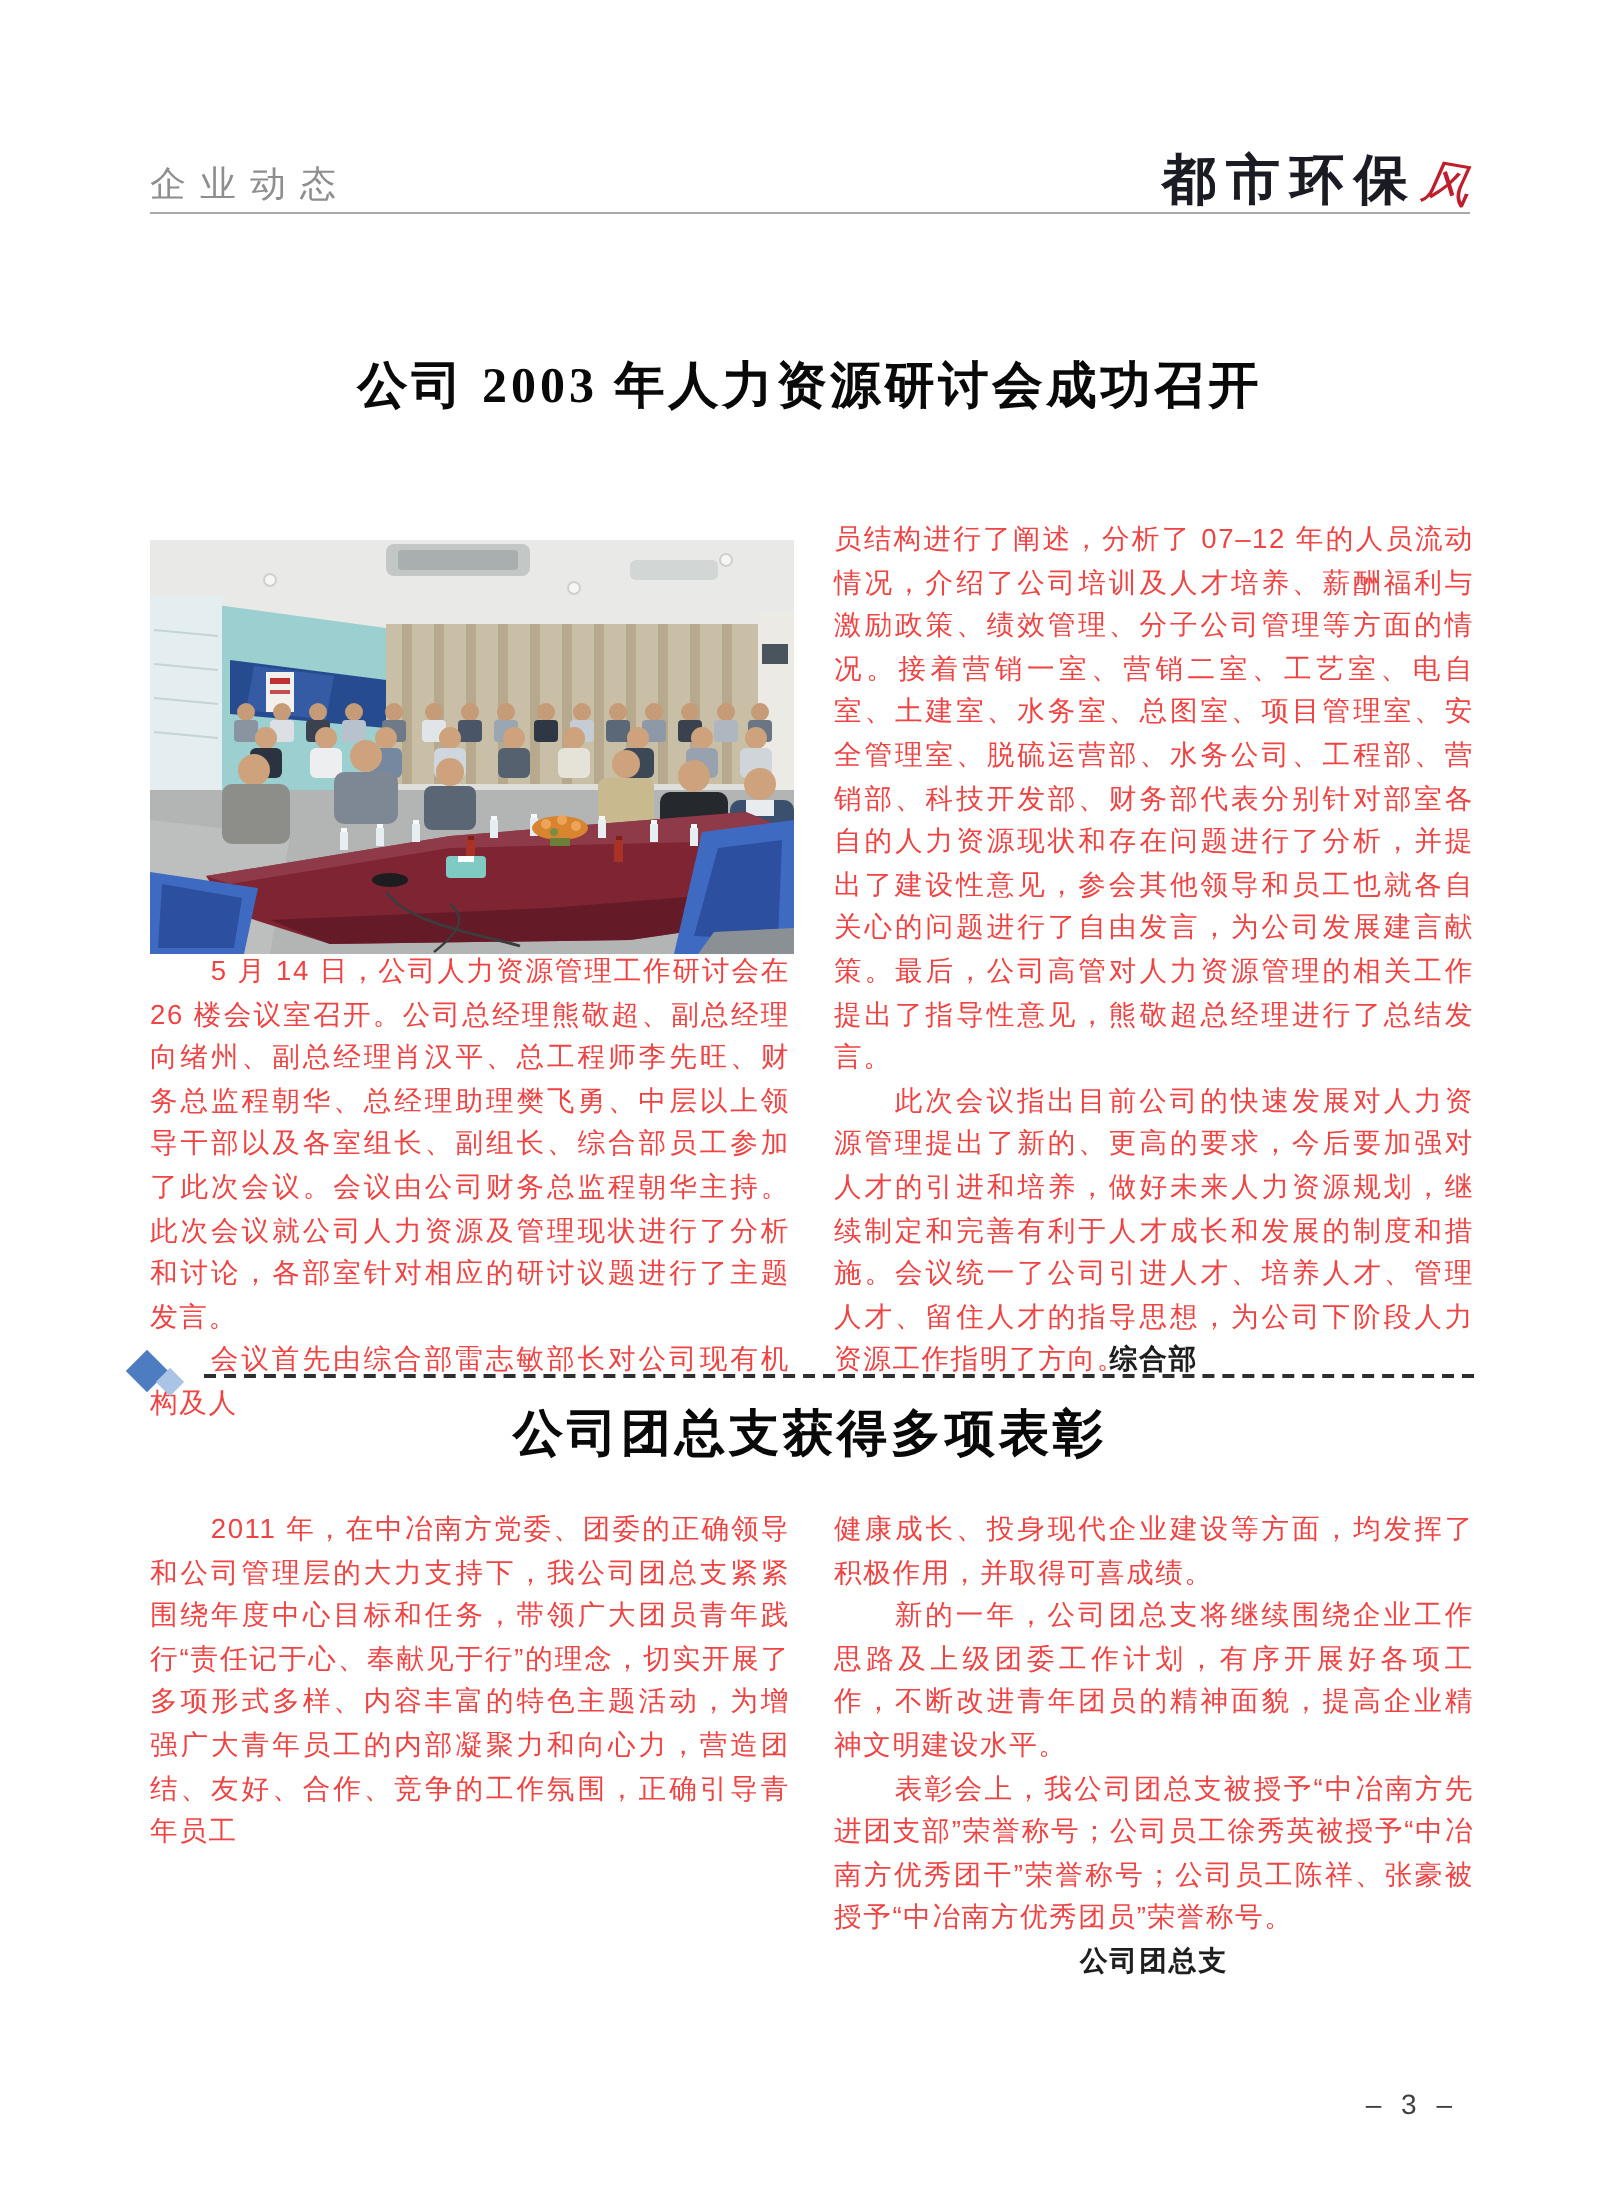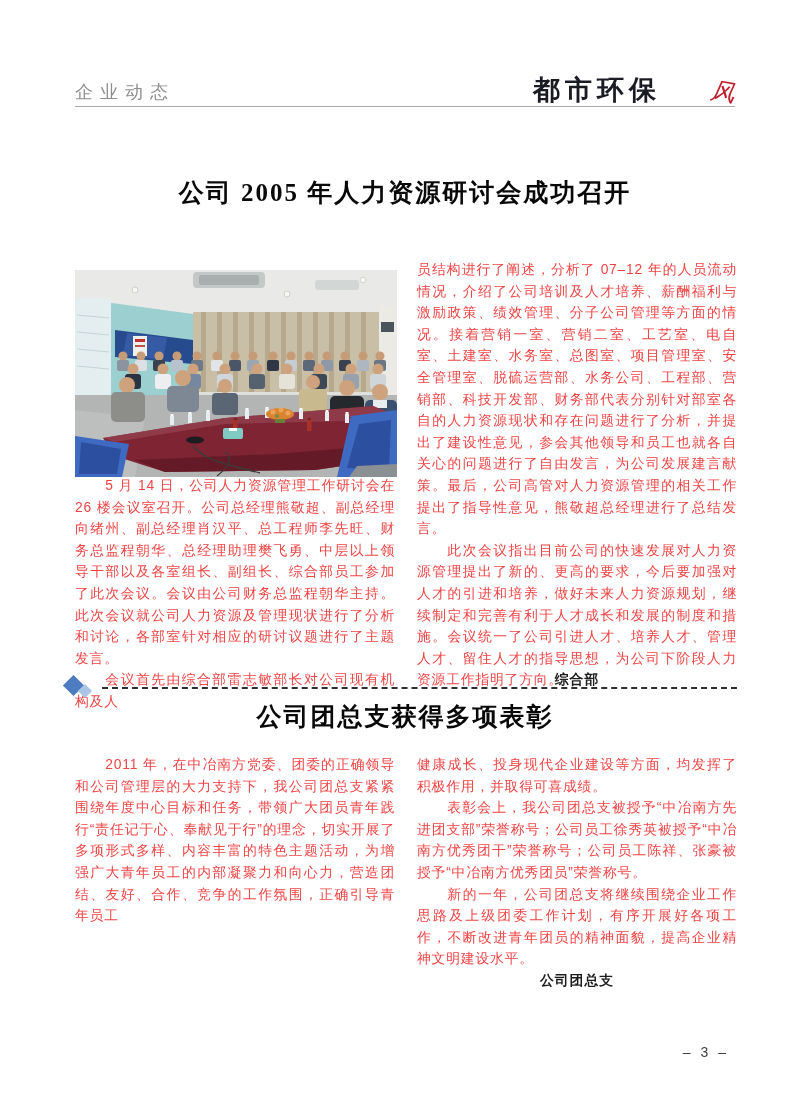--- a/index.html
+++ b/index.html
@@ -3,21 +3,21 @@
 <meta charset="utf-8">
 <style>
   html,body{margin:0;padding:0;background:#ffffff;}
   .page{position:relative;width:805px;height:1060px;background:#ffffff;overflow:hidden;
         font-family:"Liberation Sans","DejaVu Sans",sans-serif;color:#2b2b2b;}
 
   
   .header-row{position:absolute;left:75px;right:70px;top:66px;height:38px;
               display:flex;justify-content:space-between;align-items:flex-end;}
   .section-label{font-size:18px;color:#8e8e8e;letter-spacing:7px;font-weight:400;}
-  .brand{display:flex;align-items:flex-end;gap:48px;}
+  .brand{display:flex;align-items:flex-end;}
   .brand-text{font-family:"Liberation Serif","DejaVu Serif",serif;font-size:27px;font-weight:700;
               color:#1b1b24;letter-spacing:5px;line-height:1;}
   .brand-mark{font-family:"DejaVu Serif",serif;font-size:24px;color:#bf1e2c;font-style:italic;
               display:inline-block;transform:rotate(10deg);margin-left:2px;line-height:1;}
   .header-rule{position:absolute;left:75px;right:70px;top:106px;height:0;border-top:1px solid #a9a9a9;}
 
   
   .article-title{position:absolute;left:75px;right:70px;text-align:center;
                  font-family:"Liberation Serif","DejaVu Serif",serif;font-weight:700;
                  font-size:25px;color:#090909;letter-spacing:2px;}
@@ -57,21 +57,21 @@
 
   <div class="header-row">
     <span class="section-label">企业动态</span>
     <span class="brand">
       <span class="brand-text">都市环保</span>
       <span class="brand-mark">风</span>
     </span>
   </div>
   <div class="header-rule"></div>
 
-  <div class="article-title title-1">公司 2005 年人力资源研讨会成功召开</div>
+  <div class="article-title title-1">公司 2003 年人力资源研讨会成功召开</div>
 
   <div class="photo">
     <svg width="322" height="207" viewBox="0 0 322 207">
 
       <rect x="0" y="0" width="322" height="58" fill="#e9eae7"></rect>
       <rect x="0" y="56" width="322" height="4" fill="#d8dad6"></rect>
       <rect x="118" y="2" width="72" height="16" rx="4" fill="#c3c8c6"></rect>
       <rect x="124" y="5" width="60" height="10" rx="2" fill="#a8afae"></rect>
       <rect x="240" y="10" width="44" height="10" rx="3" fill="#d2d6d4"></rect>
       <circle cx="60" cy="20" r="3" fill="#f6f6f2" stroke="#cfcfcb"></circle>
@@ -256,20 +256,20 @@
   </div>
 
   <div class="article-title title-2">公司团总支获得多项表彰</div>
 
   <div class="col lcol2">
     <p class="para indent">2011 年，在中冶南方党委、团委的正确领导和公司管理层的大力支持下，我公司团总支紧紧围绕年度中心目标和任务，带领广大团员青年践行“责任记于心、奉献见于行”的理念，切实开展了多项形式多样、内容丰富的特色主题活动，为增强广大青年员工的内部凝聚力和向心力，营造团结、友好、合作、竞争的工作氛围，正确引导青年员工</p>
   </div>
 
   <div class="col rcol2">
     <p class="para">健康成长、投身现代企业建设等方面，均发挥了积极作用，并取得可喜成绩。</p>
+    <p class="para indent">新的一年，公司团总支将继续围绕企业工作思路及上级团委工作计划，有序开展好各项工作，不断改进青年团员的精神面貌，提高企业精神文明建设水平。</p>
     <p class="para indent">表彰会上，我公司团总支被授予“中冶南方先进团支部”荣誉称号；公司员工徐秀英被授予“中冶南方优秀团干”荣誉称号；公司员工陈祥、张豪被授予“中冶南方优秀团员”荣誉称号。</p>
-    <p class="para indent">新的一年，公司团总支将继续围绕企业工作思路及上级团委工作计划，有序开展好各项工作，不断改进青年团员的精神面貌，提高企业精神文明建设水平。</p>
     <div class="signature">公司团总支</div>
   </div>
 
   <div class="page-number">– 3 –</div>
 
 </div>
 
 </body></html>

